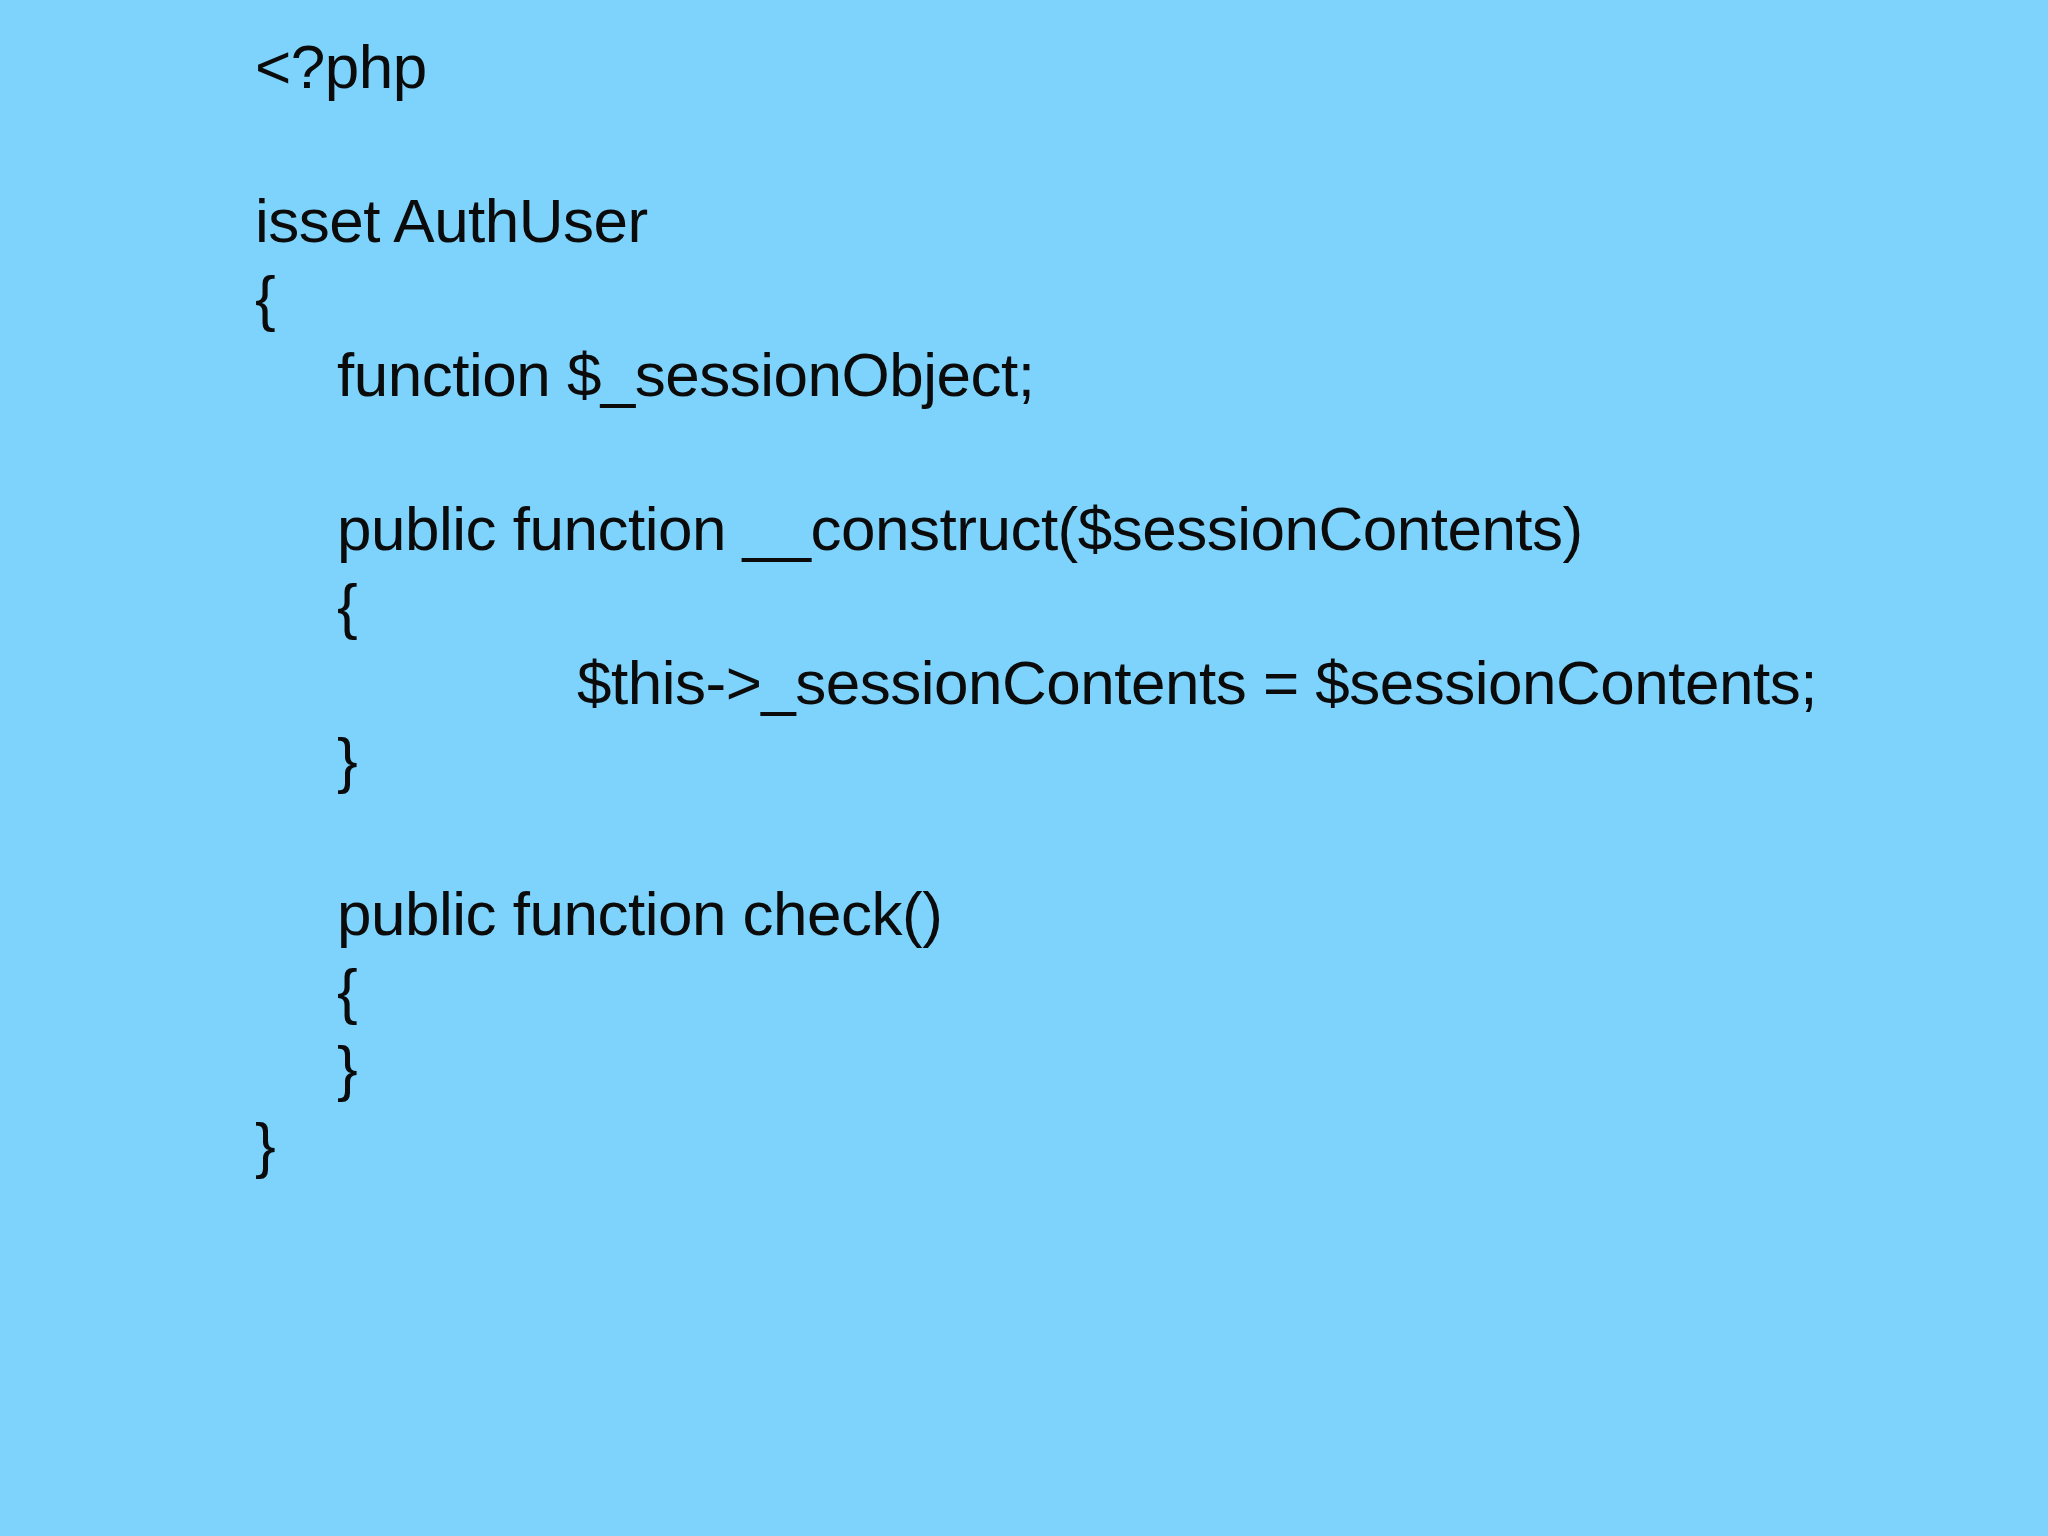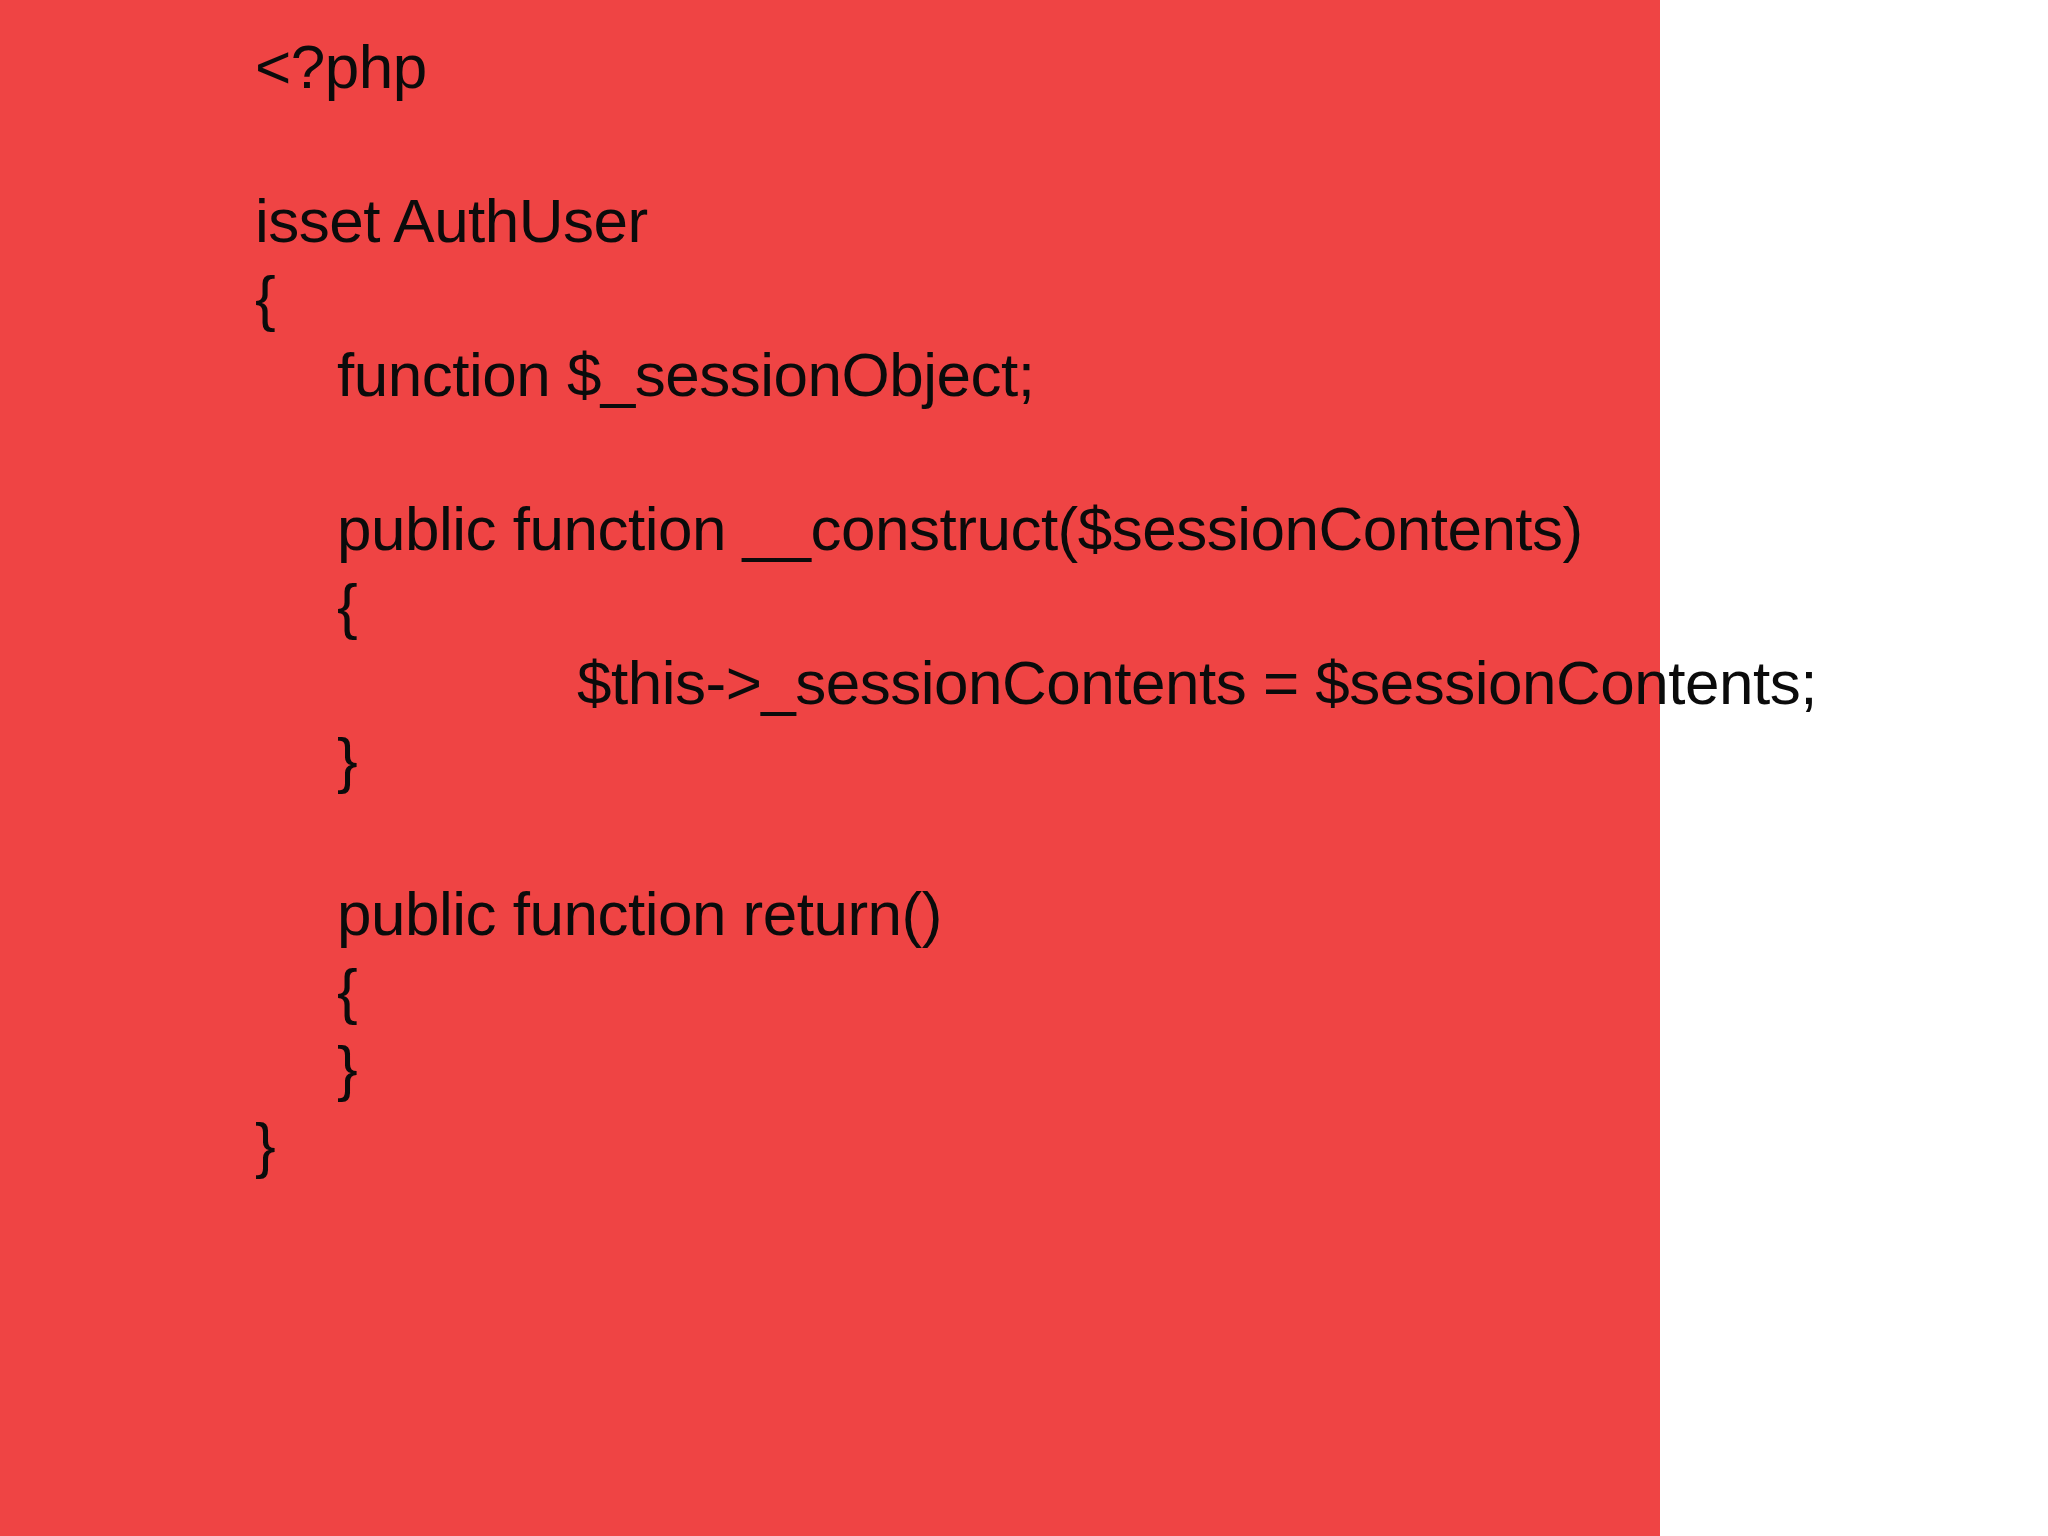--- a/index.html
+++ b/index.html
@@ -9,23 +9,23 @@
     background: #ffffff;
   }
   body {
     width: 2048px;
     height: 1536px;
     overflow: hidden;
     font-family: "Liberation Sans", sans-serif;
   }
   .slide {
     position: relative;
-    width: 1660px;
+    width: 2048px;
     height: 1536px;
-    background: #ef4444;
+    background: #7dd3fc;
     box-sizing: border-box;
   }
   .code-block {
     position: absolute;
     left: 255px;
     top: 28px;
     width: 1720px;
   }
   .code-line {
     font-family: "Liberation Sans", sans-serif;
@@ -58,19 +58,19 @@
     <div class="code-line blank ind-0"></div>
     <div class="code-line ind-0">isset AuthUser</div>
     <div class="code-line ind-0">{</div>
     <div class="code-line ind-1">function $_sessionObject;</div>
     <div class="code-line blank ind-0"></div>
     <div class="code-line ind-1">public function __construct($sessionContents)</div>
     <div class="code-line ind-1">{</div>
     <div class="code-line ind-2">$this-&gt;_sessionContents = $sessionContents;</div>
     <div class="code-line ind-1">}</div>
     <div class="code-line blank ind-0"></div>
-    <div class="code-line ind-1">public function return()</div>
+    <div class="code-line ind-1">public function check()</div>
     <div class="code-line ind-1">{</div>
     <div class="code-line ind-1">}</div>
     <div class="code-line ind-0">}</div>
 
   </div>
 </div>
 
 </body></html>

